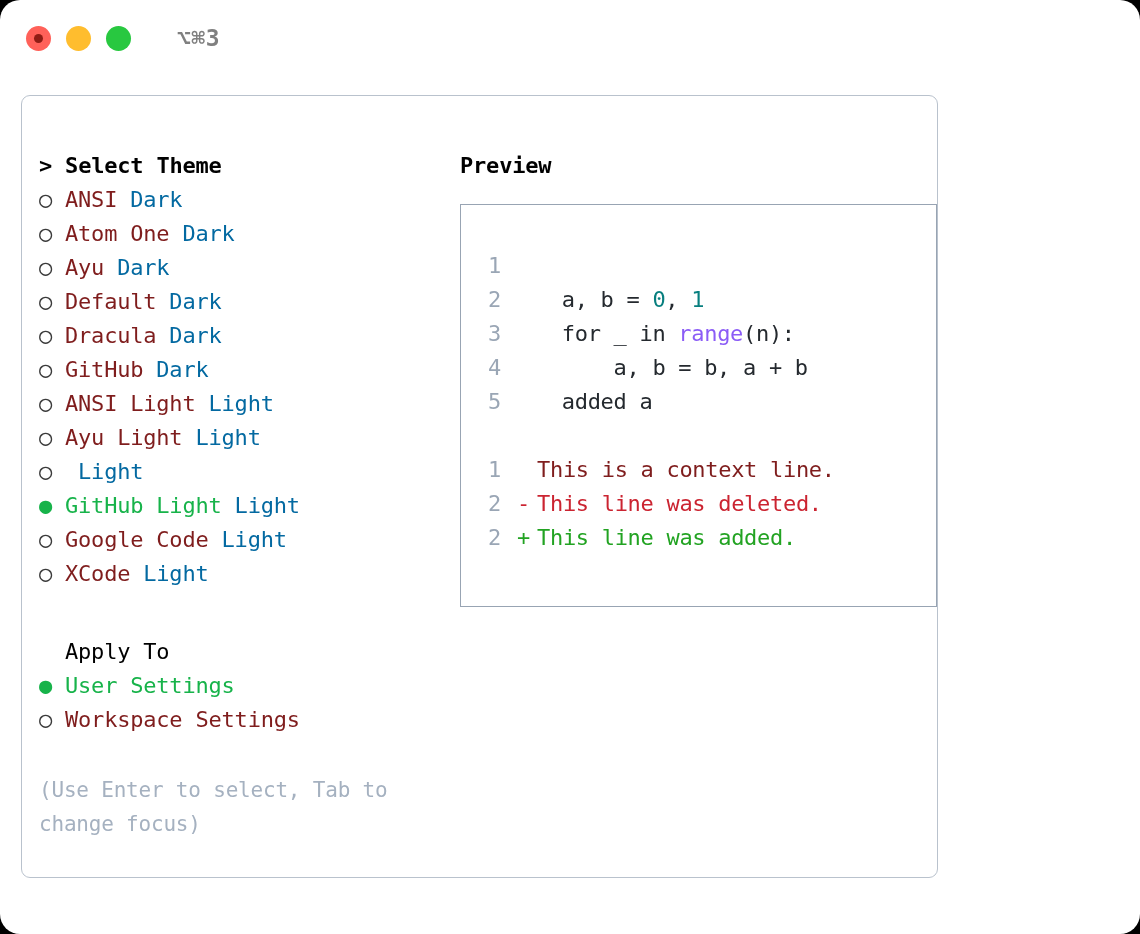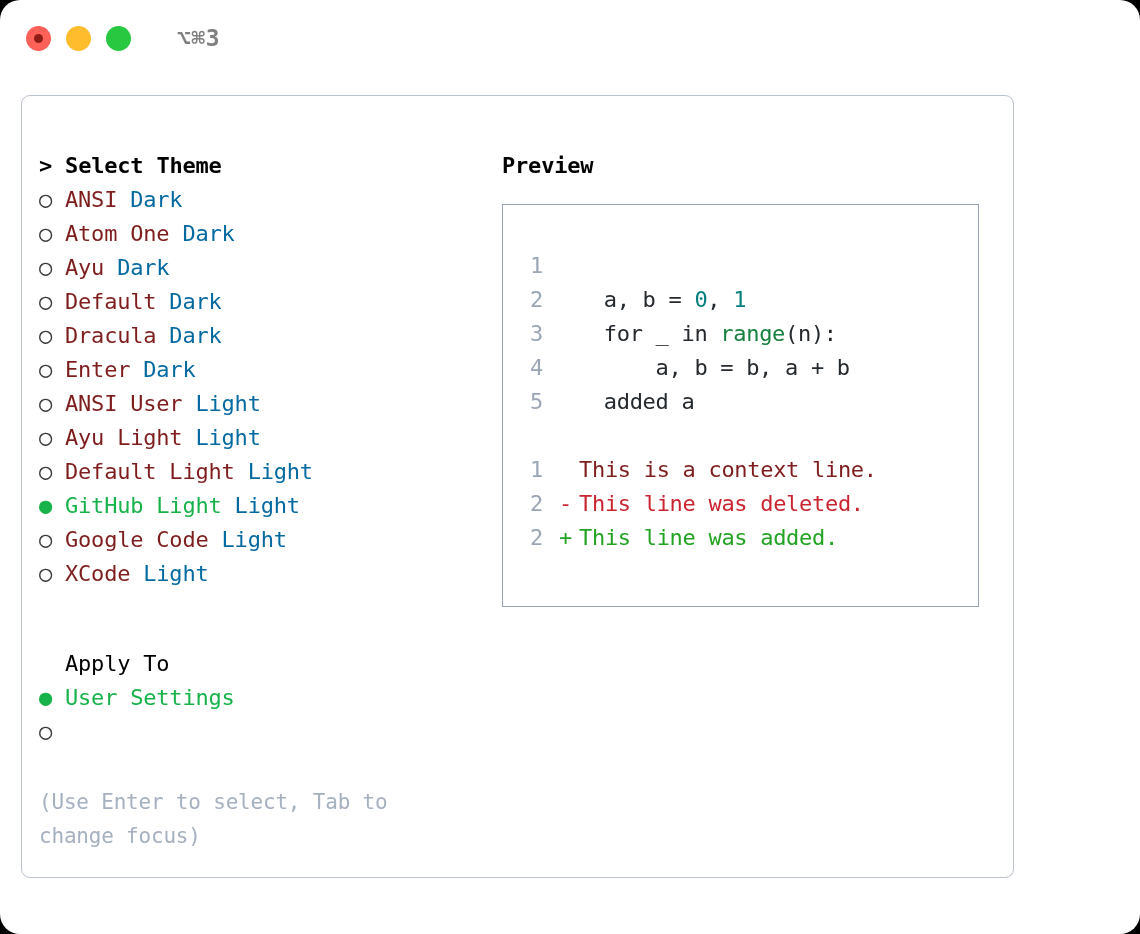--- a/index.html
+++ b/index.html
@@ -50,21 +50,21 @@
     font-size: 23px;
     font-weight: bold;
     color: #808080;
     letter-spacing: 0.5px;
   }
 
   
   .panel {
     position: absolute;
     left: 21px; top: 95px;
-    width: 993px;
+    width: 917px;
     height: 783px;
     border: 1.5px solid #b9c2cd;
     border-radius: 9px;
     background: #ffffff;
   }
 
   .panel-inner {
     position: absolute;
     left: 0; top: 0;
     width: 100%; height: 100%;
@@ -100,21 +100,21 @@
     flex: 0 0 26px;
     font-size: 22px;
     color: #3b3b3b;
   }
   .marker.selected { color: #17b34a; }
   .opt-label { color: #7f1d1d; }
   .opt-row.selected .opt-label { color: #17b34a; text-align: center; }
   .opt-badge { color: #0369a1; }
 
   .subsection {
-    margin-top: 56px;
+    margin-top: 44px;
   }
   .apply-header {
     font-size: 22px;
     color: #000000;
     white-space: pre;
     line-height: 34px;
     padding-left: 26px;
     letter-spacing: -0.2px;
   }
 
@@ -167,21 +167,21 @@
     display: inline-block;
     width: 27px;
     flex: 0 0 27px;
     text-align: center;
   }
   .code-txt { color: #24292e; }
 
   .tok-def   { color: #24292e; }
   .tok-fn    { color: #b31d28; }
   .tok-num   { color: #087f7f; }
-  .tok-call  { color: #15803d; text-align: right; }
+  .tok-call  { color: #8b5cf6; text-align: right; }
   .tok-plain { color: #24292e; }
 
   .diff-ctx .diffmark, .diff-ctx .code-txt { color: #7f1d1d; }
   .diff-del .diffmark, .diff-del .code-txt { color: #cb2431; }
   .diff-add .diffmark, .diff-add .code-txt { color: #22a322; }
 
   .spacer { height: 34px; }
 </style>
 </head>
 <body>
@@ -205,34 +205,34 @@
       <div class="left-col">
 
         <div class="section-header">&gt; Select Theme</div>
 
         <div id="theme-list">
             <div class="opt-row"><span class="marker">○</span><span class="opt-label">ANSI</span><span class="opt-badge"> Dark</span></div>
             <div class="opt-row"><span class="marker">○</span><span class="opt-label">Atom One</span><span class="opt-badge"> Dark</span></div>
             <div class="opt-row"><span class="marker">○</span><span class="opt-label">Ayu</span><span class="opt-badge"> Dark</span></div>
             <div class="opt-row"><span class="marker">○</span><span class="opt-label">Default</span><span class="opt-badge"> Dark</span></div>
             <div class="opt-row"><span class="marker">○</span><span class="opt-label">Dracula</span><span class="opt-badge"> Dark</span></div>
-            <div class="opt-row"><span class="marker">○</span><span class="opt-label">Enter</span><span class="opt-badge"> Dark</span></div>
-            <div class="opt-row"><span class="marker">○</span><span class="opt-label">ANSI User</span><span class="opt-badge"> Light</span></div>
+            <div class="opt-row"><span class="marker">○</span><span class="opt-label">GitHub</span><span class="opt-badge"> Dark</span></div>
+            <div class="opt-row"><span class="marker">○</span><span class="opt-label">ANSI Light</span><span class="opt-badge"> Light</span></div>
             <div class="opt-row"><span class="marker">○</span><span class="opt-label">Ayu Light</span><span class="opt-badge"> Light</span></div>
-            <div class="opt-row"><span class="marker">○</span><span class="opt-label">Default Light</span><span class="opt-badge"> Light</span></div>
+            <div class="opt-row"><span class="marker">○</span><span class="opt-badge"> Light</span></div>
             <div class="opt-row selected"><span class="marker selected">●</span><span class="opt-label">GitHub Light</span><span class="opt-badge"> Light</span></div>
             <div class="opt-row"><span class="marker">○</span><span class="opt-label">Google Code</span><span class="opt-badge"> Light</span></div>
             <div class="opt-row"><span class="marker">○</span><span class="opt-label">XCode</span><span class="opt-badge"> Light</span></div>
           </div>
 
         <div class="subsection">
           <div class="apply-header">Apply To</div>
           <div id="apply-list">
               <div class="opt-row selected"><span class="marker selected">●</span><span class="opt-label">User Settings</span></div>
-              <div class="opt-row"><span class="marker">○</span></div>
+              <div class="opt-row"><span class="marker">○</span><span class="opt-label">Workspace Settings</span></div>
             </div>
         </div>
 
         <div class="hint">(Use Enter to select, Tab to change focus)</div>
       </div>
 
       <div class="right-col">
         <div class="preview-title">Preview</div>
 
         <div class="preview-box">

